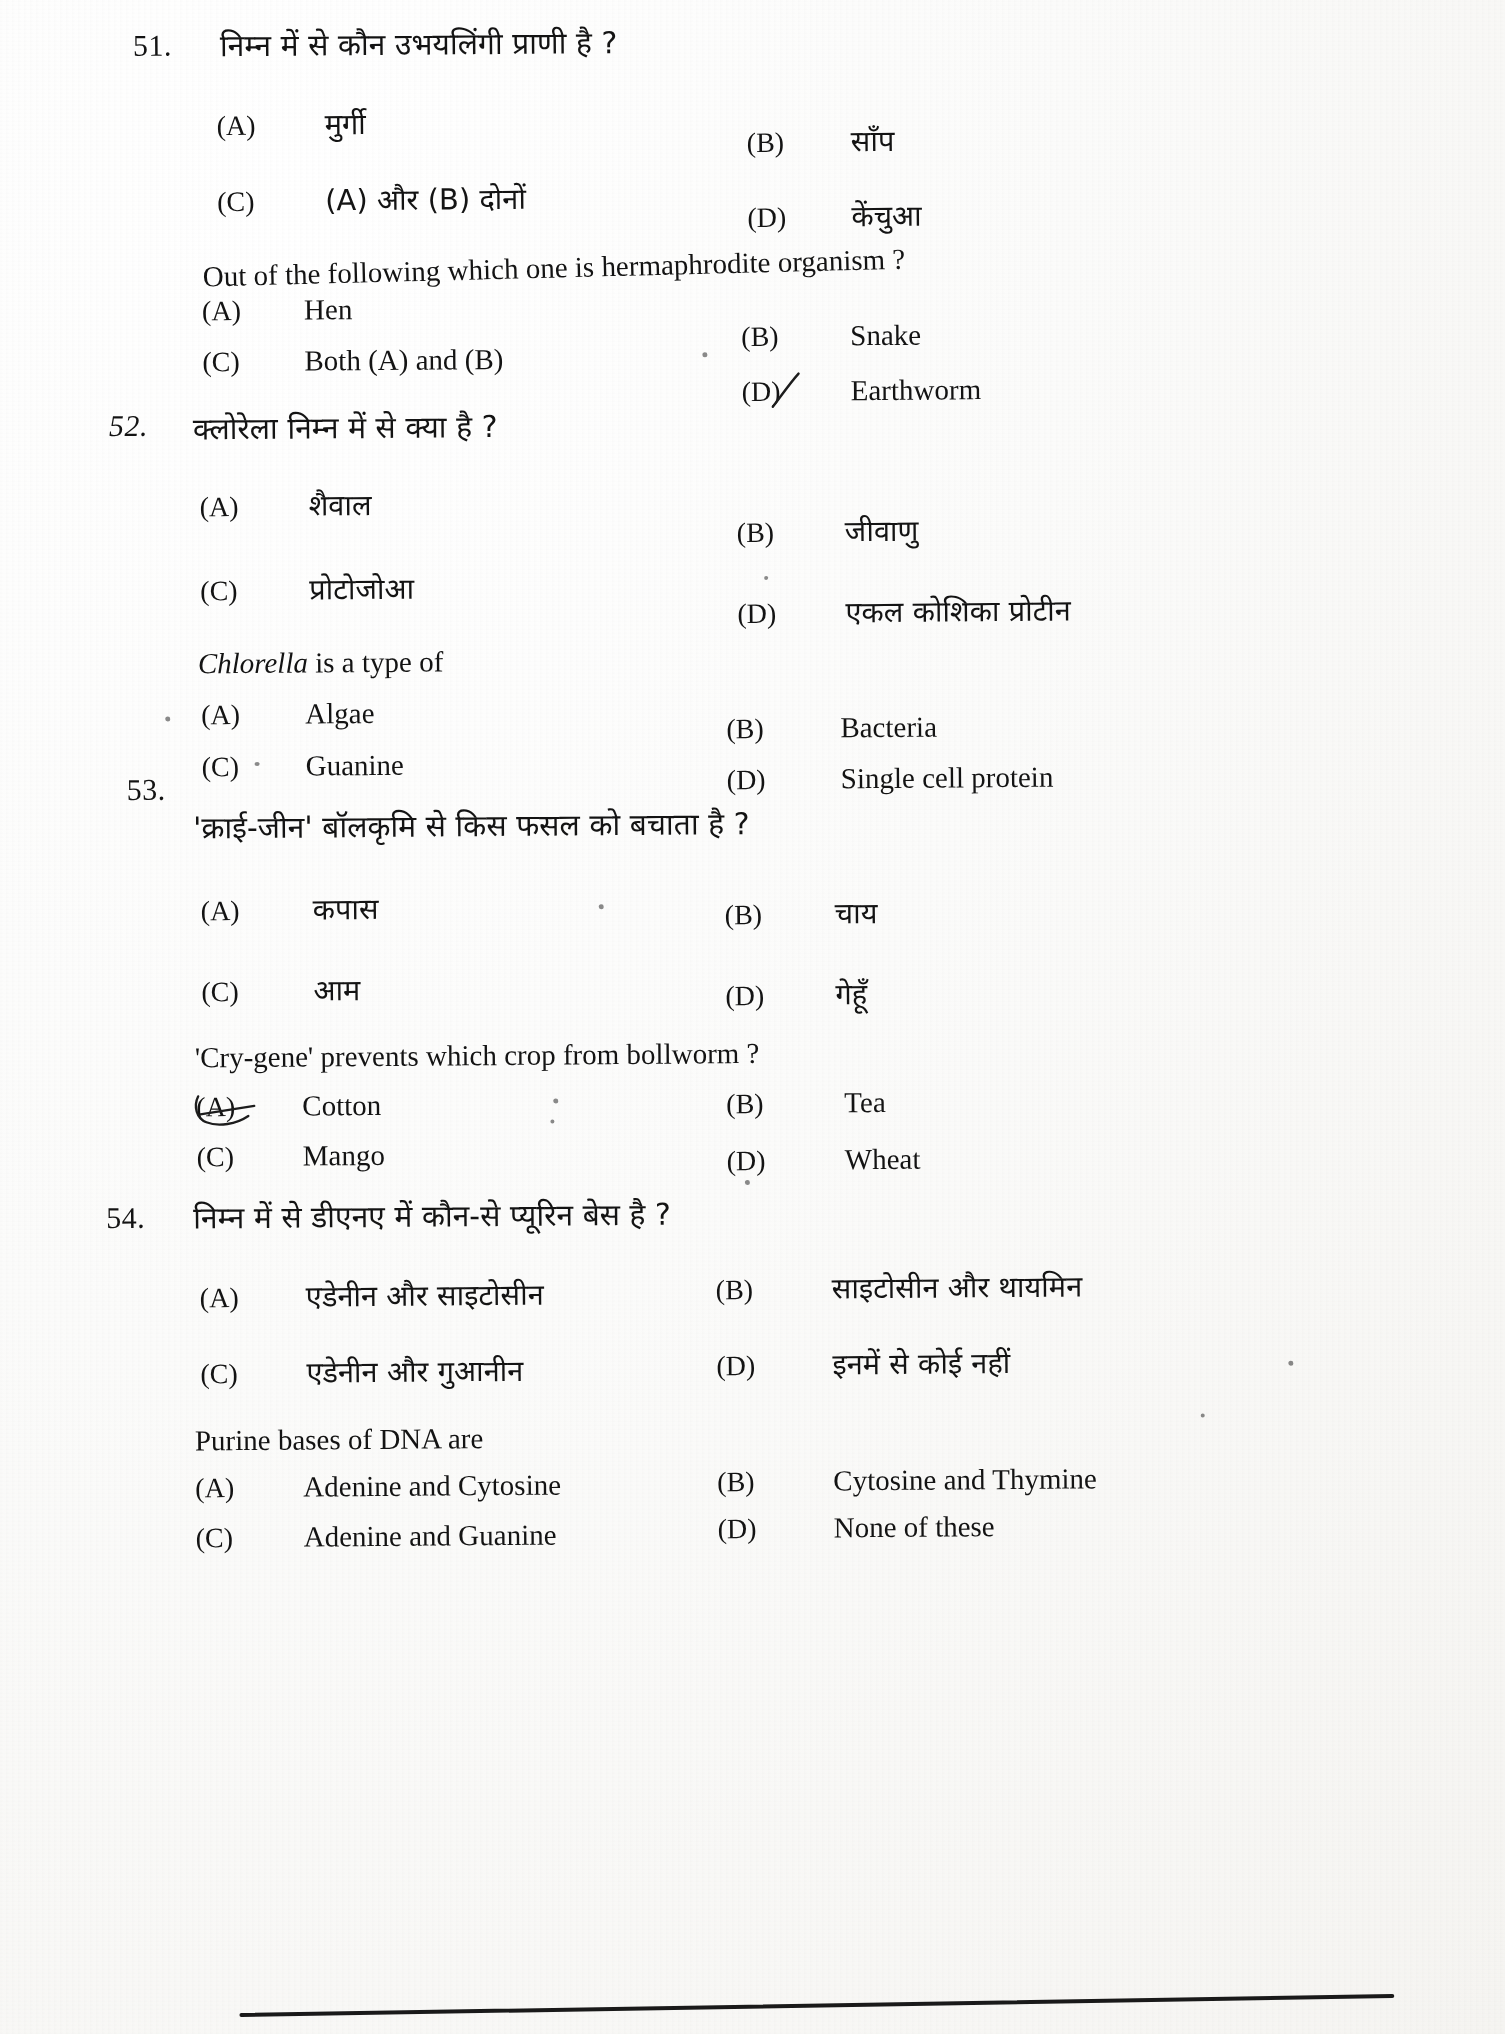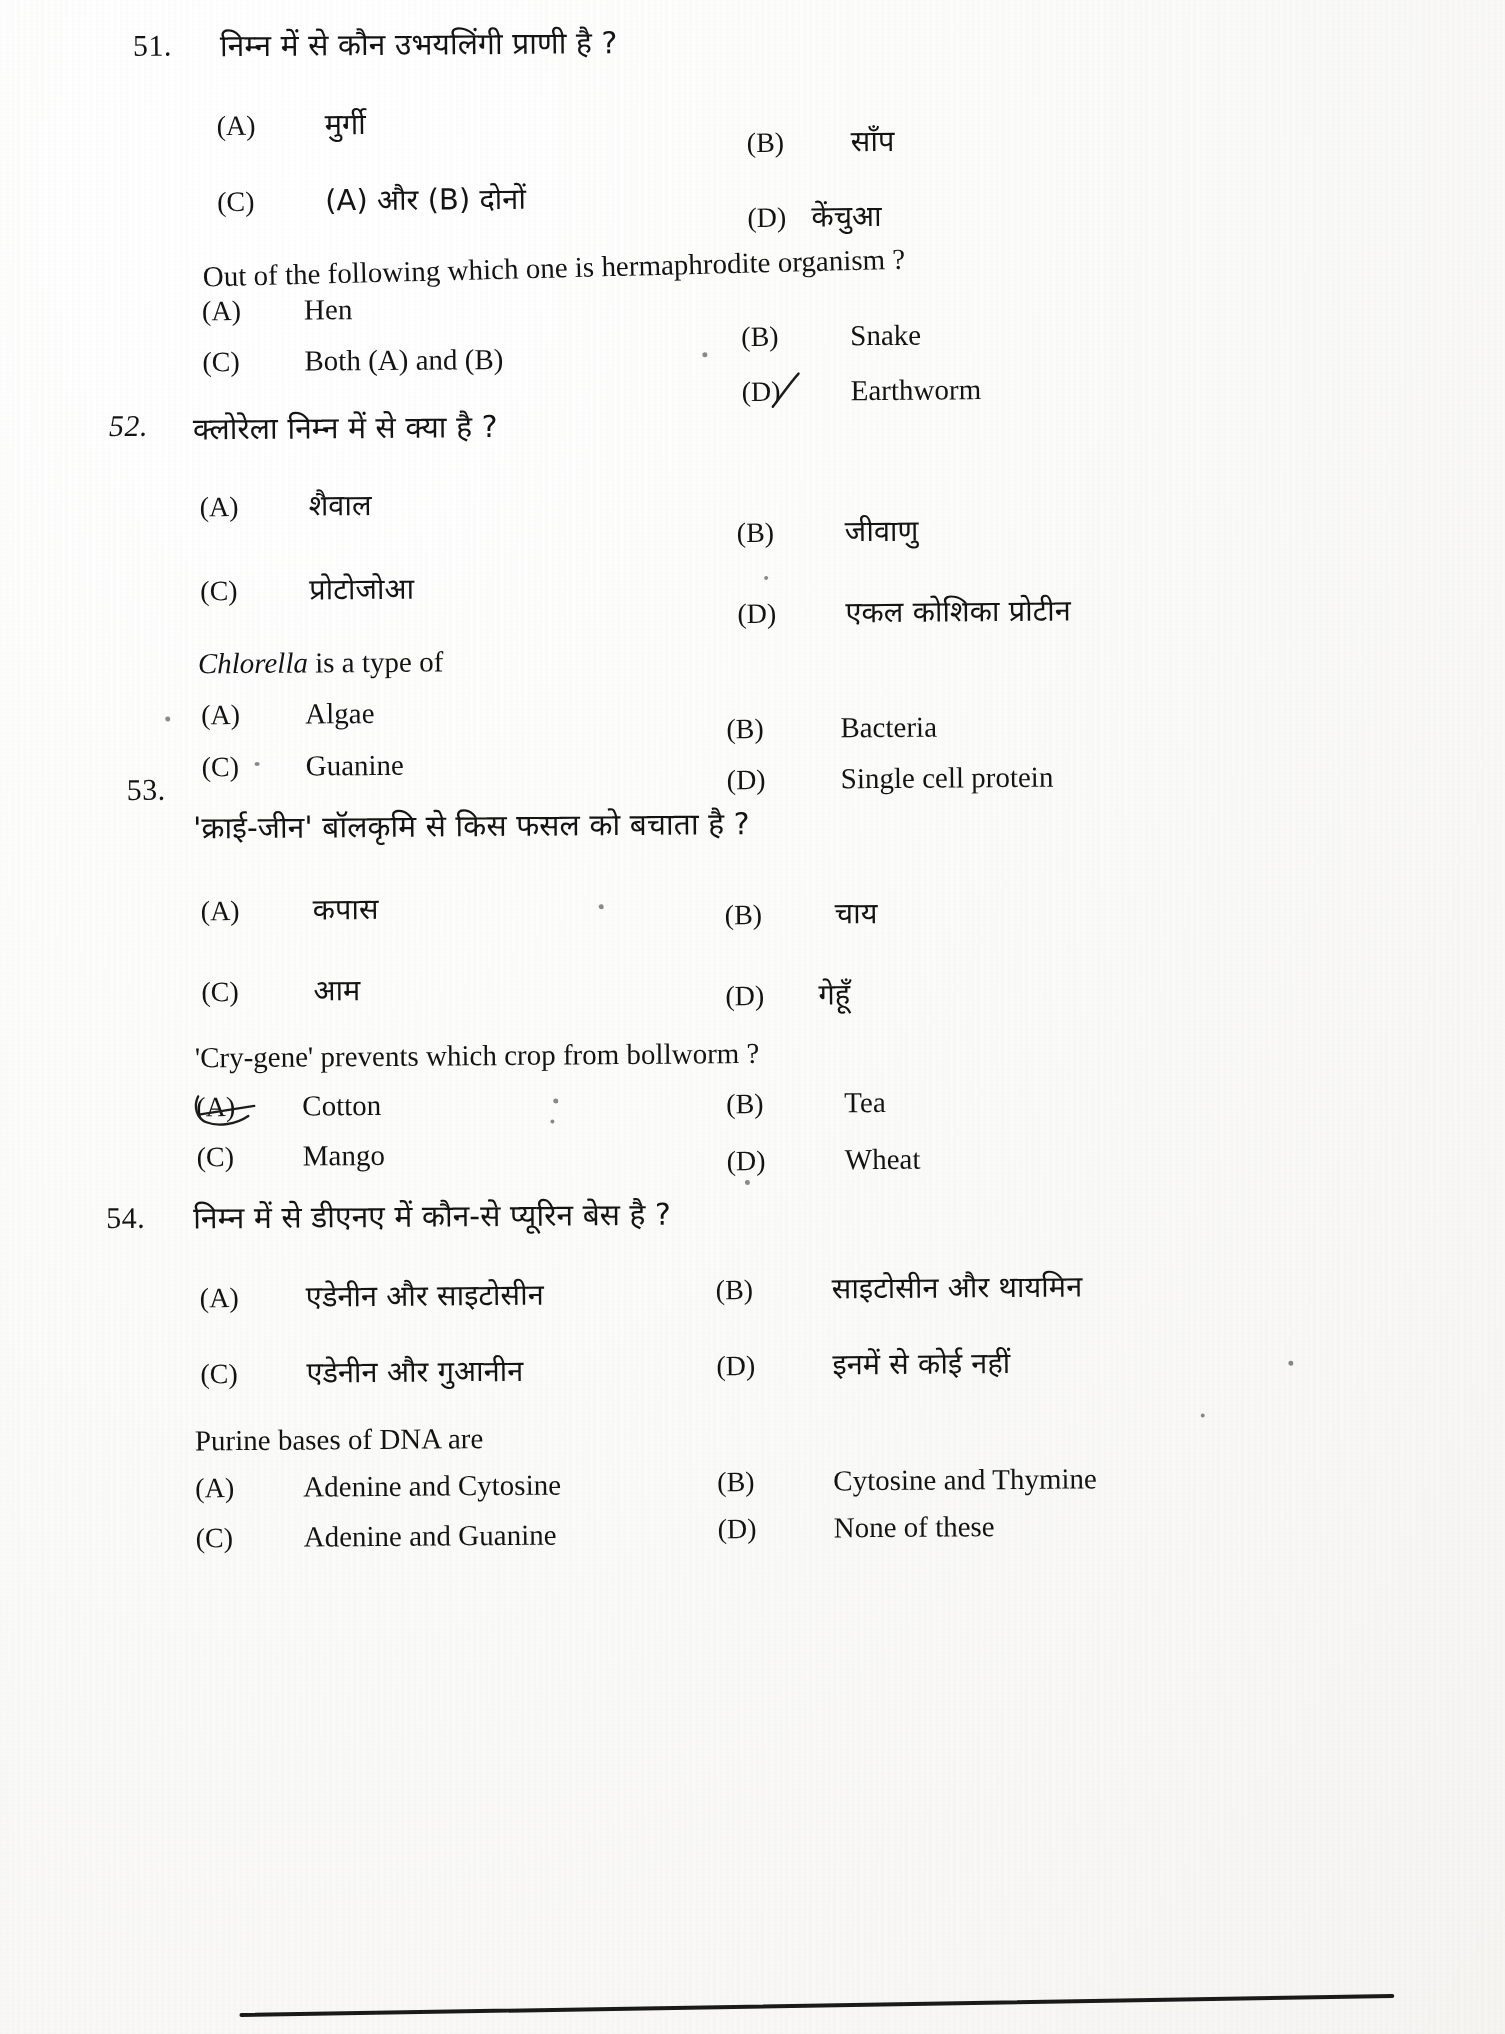--- a/index.html
+++ b/index.html
@@ -111,21 +111,21 @@
         <span class="val" style="margin-left:40px;">साँप</span>
       </div>
 
       <div class="opt" style="left:222px;top:176px;">
         <span class="lab">(C)</span>
         <span class="val" style="margin-left:44px;">(A) और (B) दोनों</span>
       </div>
 
       <div class="opt" style="left:752px;top:196px;">
         <span class="lab">(D)</span>
-        <span class="val" style="">केंचुआ</span>
+        <span class="val" style="margin-left:40px;">केंचुआ</span>
       </div>
 
       <div class="qtext eng" style="left:207px;top:250px;transform:rotate(-1.0deg);">Out of the following which one is hermaphrodite organism ?</div>
 
       <div class="opt" style="left:206px;top:290px;">
         <span class="lab">(A)</span>
         <span class="val eng" style="margin-left:38px;">Hen</span>
       </div>
 
       <div class="opt" style="left:745px;top:320px;">
@@ -223,21 +223,21 @@
         <span class="val" style="margin-left:46px;">चाय</span>
       </div>
 
       <div class="opt" style="left:200px;top:966px;">
         <span class="lab">(C)</span>
         <span class="val" style="margin-left:48px;">आम</span>
       </div>
 
       <div class="opt" style="left:724px;top:974px;">
         <span class="lab">(D)</span>
-        <span class="val" style="margin-left:29px;">गेहूँ</span>
+        <span class="val" style="margin-left:46px;">गेहूँ</span>
       </div>
 
       <div class="qtext eng" style="left:193px;top:1037px;">'Cry-gene' prevents which crop from bollworm ?</div>
 
       <div class="opt" style="left:194px;top:1086px;">
         <span class="lab">(A)</span>
         <span class="val eng" style="margin-left:42px;">Cotton</span>
       </div>
 
       <div class="opt" style="left:724px;top:1087px;">

